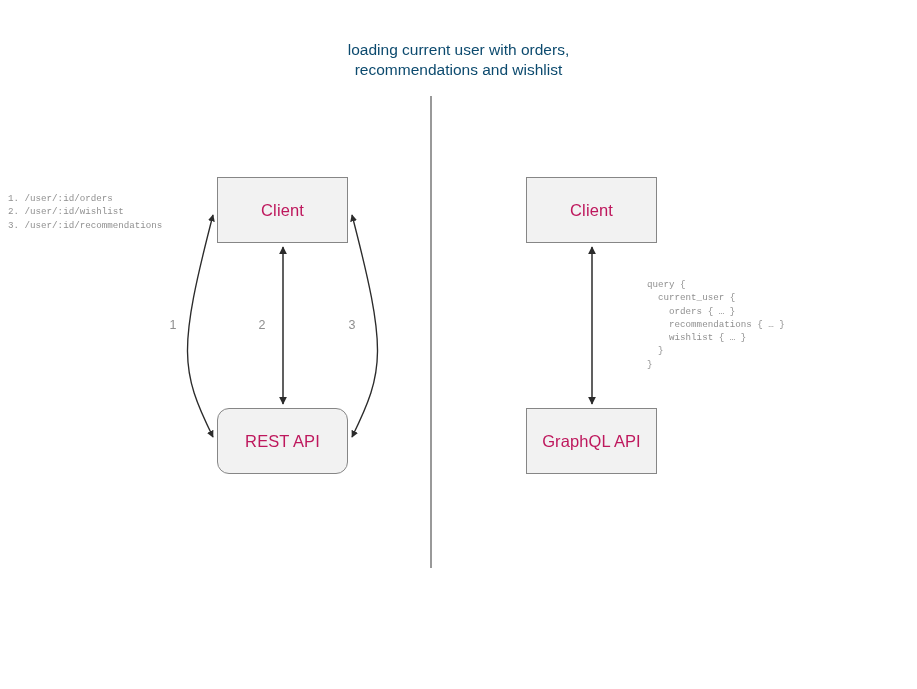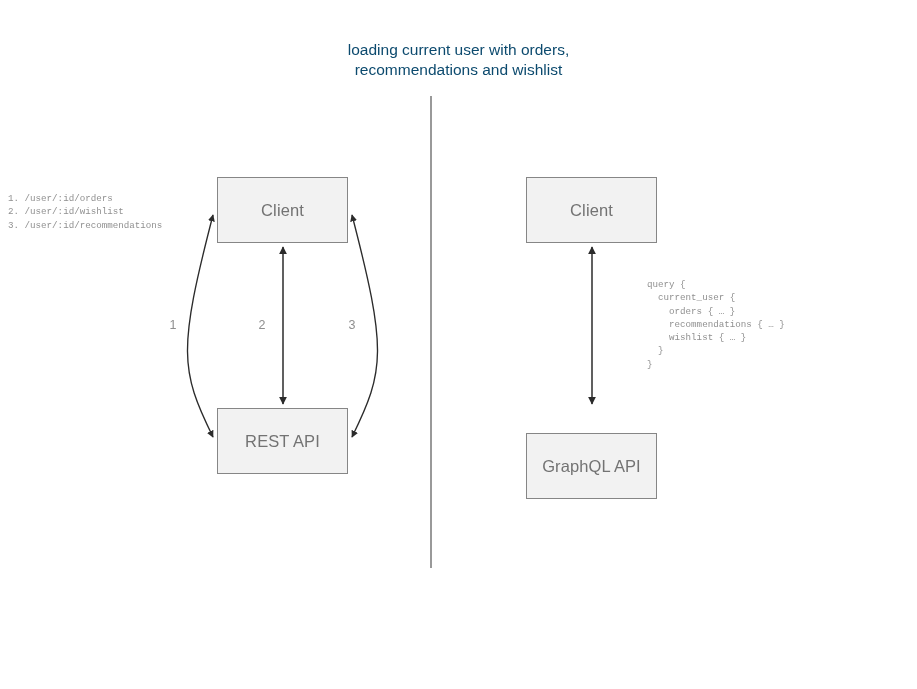--- a/index.html
+++ b/index.html
@@ -41,27 +41,27 @@
   
   .node {
     position: absolute;
     box-sizing: border-box;
     background: #f2f2f2;
     border: 1.3px solid #868686;
     display: flex;
     align-items: center;
     justify-content: center;
     font-size: 16.5px;
-    color: #737373;
+    color: #be185d;
     letter-spacing: 0.1px;
   }
   .node-client-rest  { left: 217px; top: 177px; width: 131px; height: 66px; }
-  .node-rest-api     { left: 217px; top: 408px; width: 131px; height: 66px; }
+  .node-rest-api     { left: 217px; top: 408px; width: 131px; height: 66px; border-radius: 12px; }
   .node-client-gql   { left: 526px; top: 177px; width: 131px; height: 66px; }
-  .node-graphql-api  { left: 526px; top: 408px; width: 131px; height: 66px; margin-top: 25px; }
+  .node-graphql-api  { left: 526px; top: 408px; width: 131px; height: 66px; }
 
   
   .mono-block {
     position: absolute;
     font-family: "Liberation Mono", "DejaVu Sans Mono", monospace;
     font-size: 9.2px;
     line-height: 13.3px;
     color: #909090;
     white-space: pre;
   }

